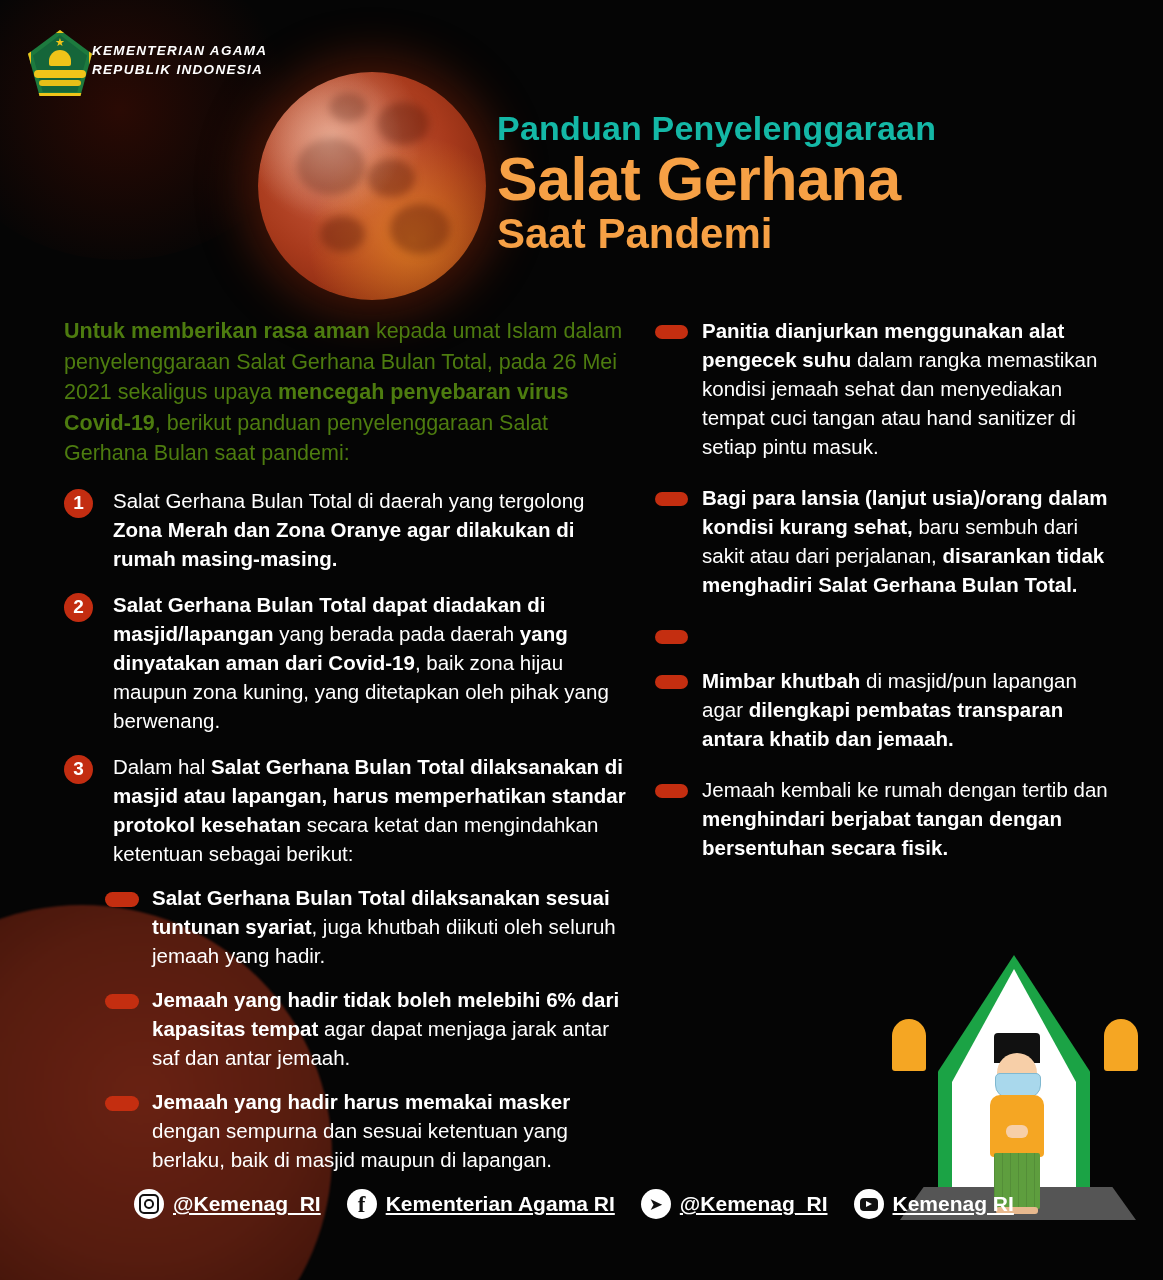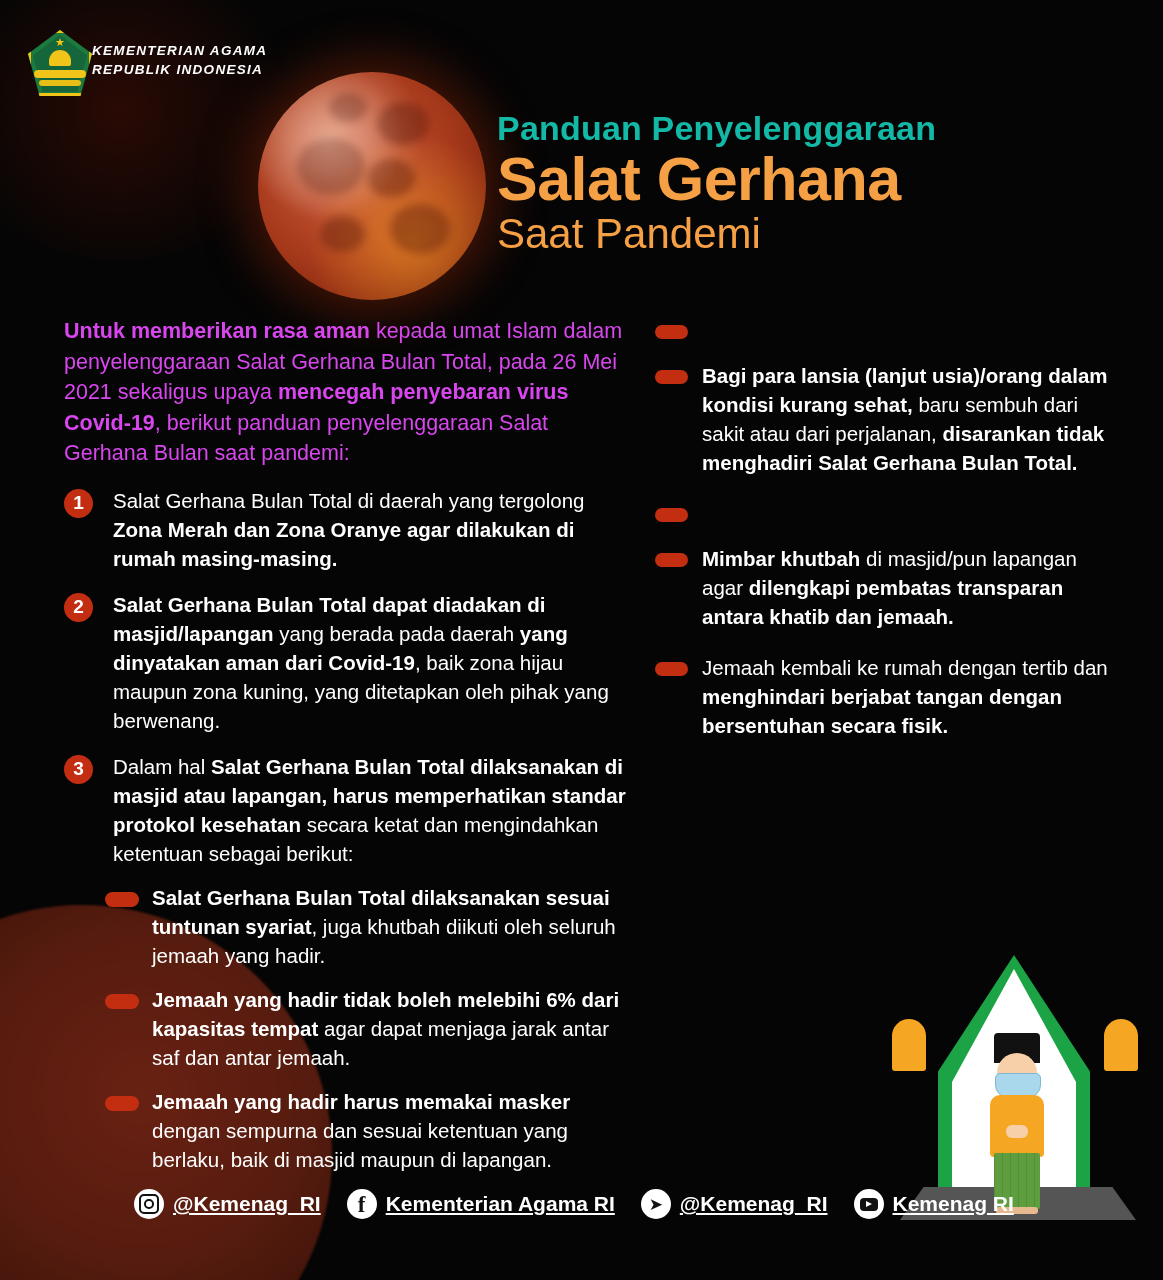--- a/index.html
+++ b/index.html
@@ -42,28 +42,28 @@
   .moon .m3{left:17%;top:29%;width:30%;height:25%;}
   .moon .m4{left:48%;top:38%;width:21%;height:17%;}
   .moon .m5{left:58%;top:58%;width:26%;height:22%;}
   .moon .m6{left:27%;top:63%;width:20%;height:16%;}
   .moon .rim{position:absolute;inset:0;border-radius:50%;
      background:radial-gradient(circle at 30% 30%, rgba(255,230,215,.30) 0%, rgba(255,230,215,0) 34%);}
 
   .title{position:absolute;left:497px;top:108px;width:620px;}
   .title .t1{font-size:34px;font-weight:bold;color:#14b8a6;line-height:40px;letter-spacing:.2px;}
   .title .t2{font-size:61px;font-weight:bold;color:#F6A045;line-height:66px;margin-top:-2px;letter-spacing:-.5px;}
-  .title .t3{font-size:42px;font-weight:normal;color:#F6A045;line-height:46px;margin-top:-1px;}
+  .title .t3{font-size:42px;font-weight:bold;color:#F6A045;line-height:46px;margin-top:-1px;}
 
   
   .col{position:absolute;top:316px;}
   .col-left{left:64px;width:570px;}
   .col-right{left:655px;width:465px;}
 
-  .intro{font-size:21.5px;line-height:30.5px;color:#d946ef;}
+  .intro{font-size:21.5px;line-height:30.5px;color:#4d7c0f;}
   .intro b{font-weight:bold;}
 
   .num-item{display:flex;margin-top:17px;}
   .num-badge{flex:0 0 auto;width:29px;height:29px;border-radius:50%;background:#C32D11;color:#fff;
      font-size:19px;font-weight:bold;display:flex;align-items:center;justify-content:center;margin-top:3px;}
   .num-body{margin-left:20px;font-size:20.5px;line-height:29px;}
   .num-body b{font-weight:bold;}
 
   .dash-item{display:flex;margin-top:16px;}
   .dash{flex:0 0 auto;width:34px;height:15px;border-radius:8px;background:#C42E10;margin-top:9px;}
@@ -179,20 +179,21 @@
           <div class="dash"></div>
           <div class="dash-body"><b>Jemaah yang hadir harus memakai masker</b><span> dengan sempurna dan sesuai ketentuan yang berlaku, baik di masjid maupun di lapangan.</span></div>
         </div>
       </div>
   </div>
 
   <div class="col col-right">
     <div>
         <div class="dash-item">
           <div class="dash"></div>
+          <div class="dash-body"><b>Panitia dianjurkan menggunakan alat pengecek suhu</b><span> dalam rangka memastikan kondisi jemaah sehat dan menyediakan tempat cuci tangan atau hand sanitizer di setiap pintu masuk.</span></div>
         </div>
         <div class="dash-item">
           <div class="dash"></div>
           <div class="dash-body"><b>Bagi para lansia (lanjut usia)/orang dalam kondisi kurang sehat,</b><span> baru sembuh dari sakit atau dari perjalanan, </span><b>disarankan tidak menghadiri Salat Gerhana Bulan Total.</b></div>
         </div>
         <div class="dash-item">
           <div class="dash"></div>
         </div>
         <div class="dash-item">
           <div class="dash"></div>

